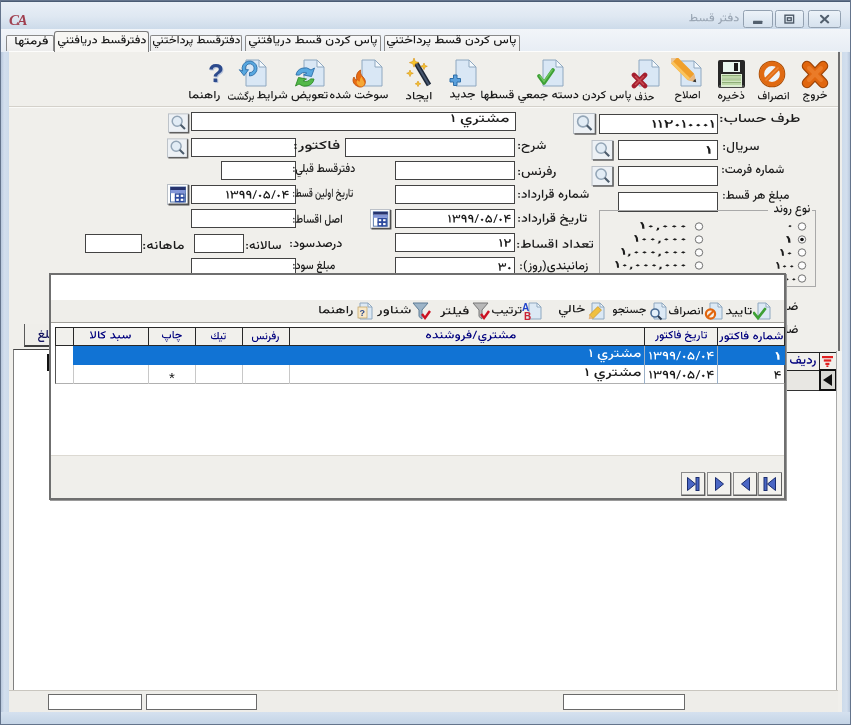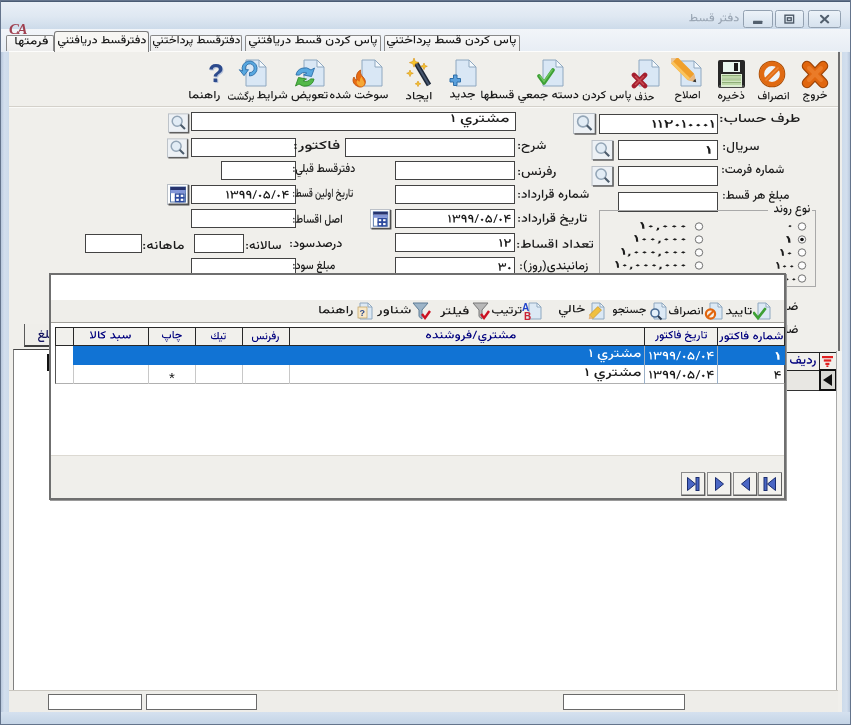--- a/index.html
+++ b/index.html
@@ -10,21 +10,21 @@
 <div class="abs" style="left:0;top:0;width:851px;height:725px;border:1px solid #64748c;background:transparent;z-index:60;pointer-events:none"></div>
 <div class="abs" style="left:1px;top:1px;width:849px;height:28px;background:linear-gradient(#eaf0f7,#dfe8f2 55%,#cddbea);z-index:1"></div>
 <div class="abs" style="left:0;top:0;width:851px;height:1.5px;background:#4a5c74;z-index:2"></div>
 <div class="abs" style="left:1px;top:29px;width:8px;height:684px;background:linear-gradient(90deg,#b8c8dc,#d3dfee 40%,#cddbea);z-index:1"></div>
 <div class="abs" style="left:842px;top:29px;width:8px;height:684px;background:linear-gradient(90deg,#cddbea,#d3dfee 60%,#b8c8dc);z-index:1"></div>
 <div class="abs" style="left:1px;top:712px;width:849px;height:12px;background:linear-gradient(#d5e1ef,#c4d4e6);z-index:1"></div>
 <div class="abs" style="left:838px;top:51px;width:2px;height:300px;background:#6f6f6f;z-index:1"></div>
 <div class="abs" style="left:836px;top:351px;width:1px;height:339px;background:#a8a8a8;z-index:1"></div>
 <div class="abs" style="left:837px;top:351px;width:5px;height:339px;background:#f3f3f1;z-index:1"></div>
 
-<div class="abs" style="left:9px;top:21px;font-family:'Liberation Serif',serif;font-style:italic;font-weight:bold;font-size:15px;color:#a04050;letter-spacing:-1.5px;z-index:3">CA</div>
+<div class="abs" style="left:9px;top:12px;font-family:'Liberation Serif',serif;font-style:italic;font-weight:bold;font-size:15px;color:#a04050;letter-spacing:-1.5px;z-index:3">CA</div>
 
 <svg class="abs" style="left:743px;top:10px;z-index:3" width="98" height="18" viewBox="0 0 98 18">
 <g stroke="#93a1b1" fill="url(#wb)">
       <defs>
         <linearGradient id="wb" x1="0" y1="0" x2="0" y2="1">
           <stop offset="0" stop-color="#edf3f9"></stop>
           <stop offset="1" stop-color="#d5e1ed"></stop>
         </linearGradient>
       </defs>
 <rect x="0.5" y="0.5" width="29" height="17" rx="2"></rect>

